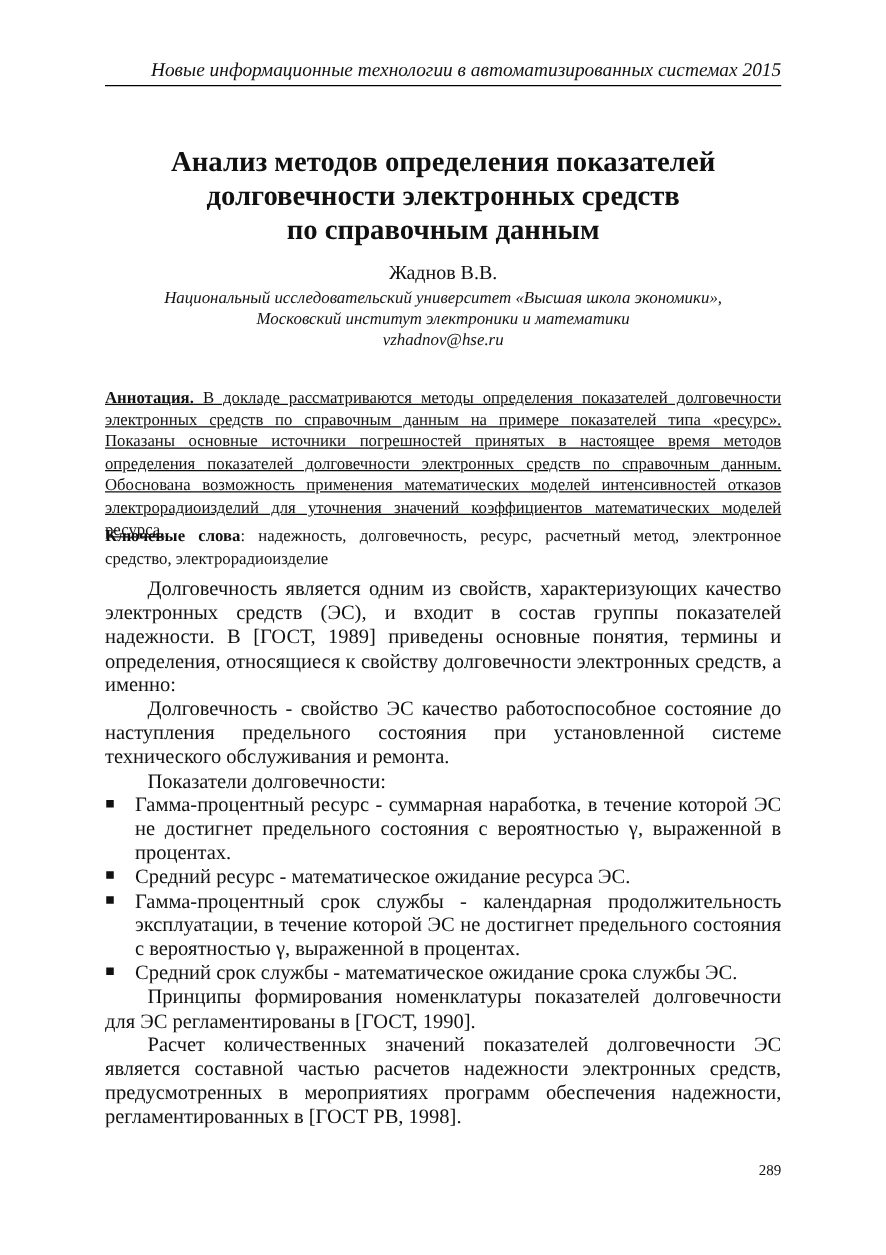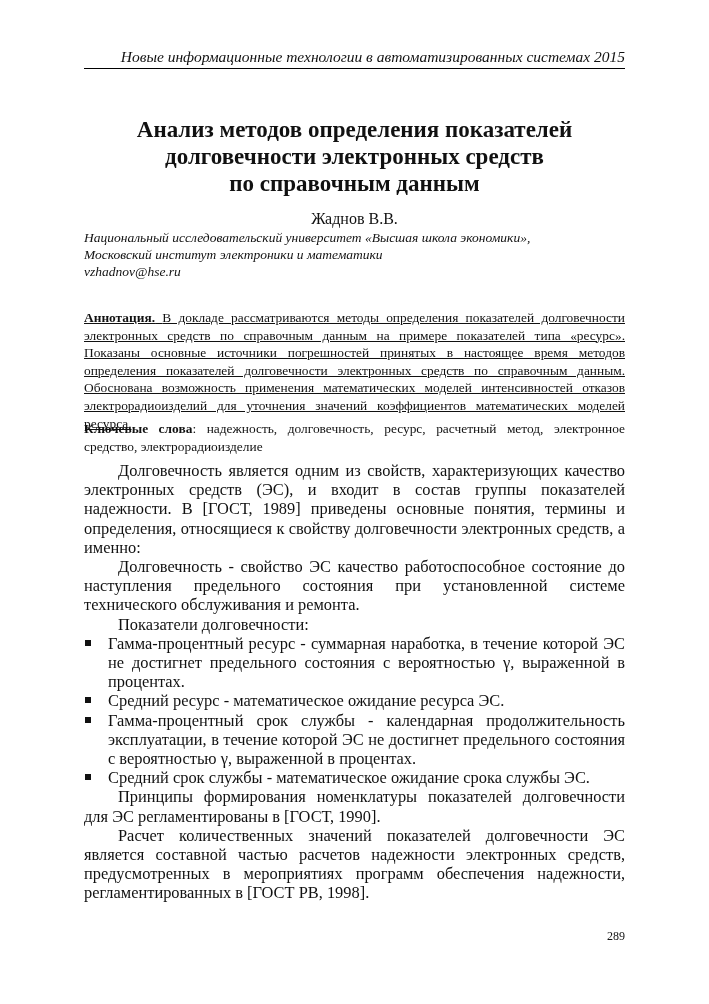--- a/index.html
+++ b/index.html
@@ -10,21 +10,21 @@
   .running-header { position: absolute; left: 84px; top: 48px; width: 541px;
     text-align: right; font-style: italic; font-size: 15.5px; line-height: 18px;
     border-bottom: 1px solid #000; padding-bottom: 2px; }
 
   .title { position: absolute; left: 84px; top: 116px; width: 541px; text-align: center;
     font-weight: bold; font-size: 23px; line-height: 27px; }
   .title div { white-space: nowrap; }
 
   .author { position: absolute; left: 84px; top: 210px; width: 541px; text-align: center;
     font-size: 16px; line-height: 18px; }
-  .affil { position: absolute; left: 84px; top: 229px; width: 541px; text-align: left;
+  .affil { position: absolute; left: 84px; top: 229px; width: 541px; text-align: center;
     font-style: italic; font-size: 13.5px; line-height: 17px; }
   .affil div { white-space: nowrap; }
 
   .abstract { position: absolute; left: 84px; top: 309px; width: 541px;
     font-size: 13.4px; line-height: 17.6px; text-align: justify; text-decoration: underline; }
   .keywords { position: absolute; left: 84px; top: 420px; width: 541px;
     font-size: 13.4px; line-height: 17.6px; text-align: justify; }
   b { font-weight: bold; }
 
   .body { position: absolute; left: 84px; top: 461px; width: 541px;

